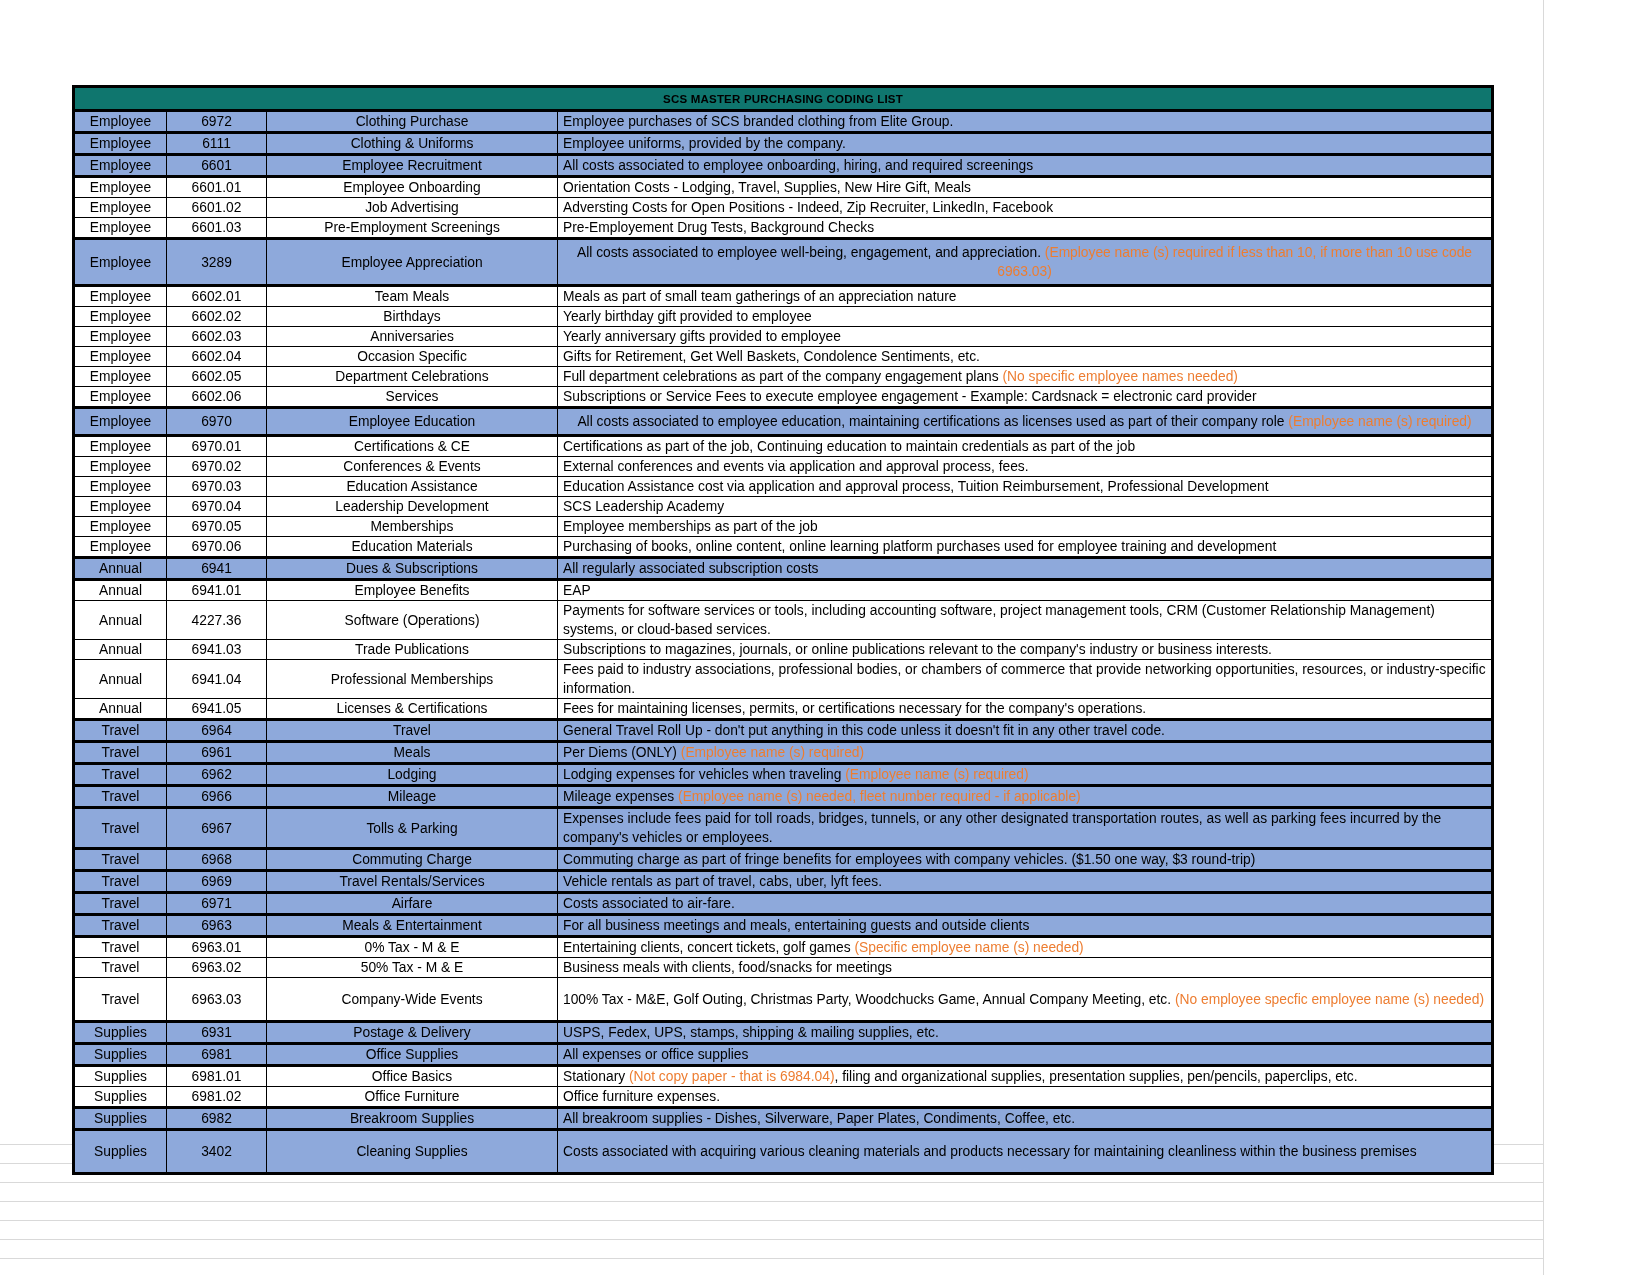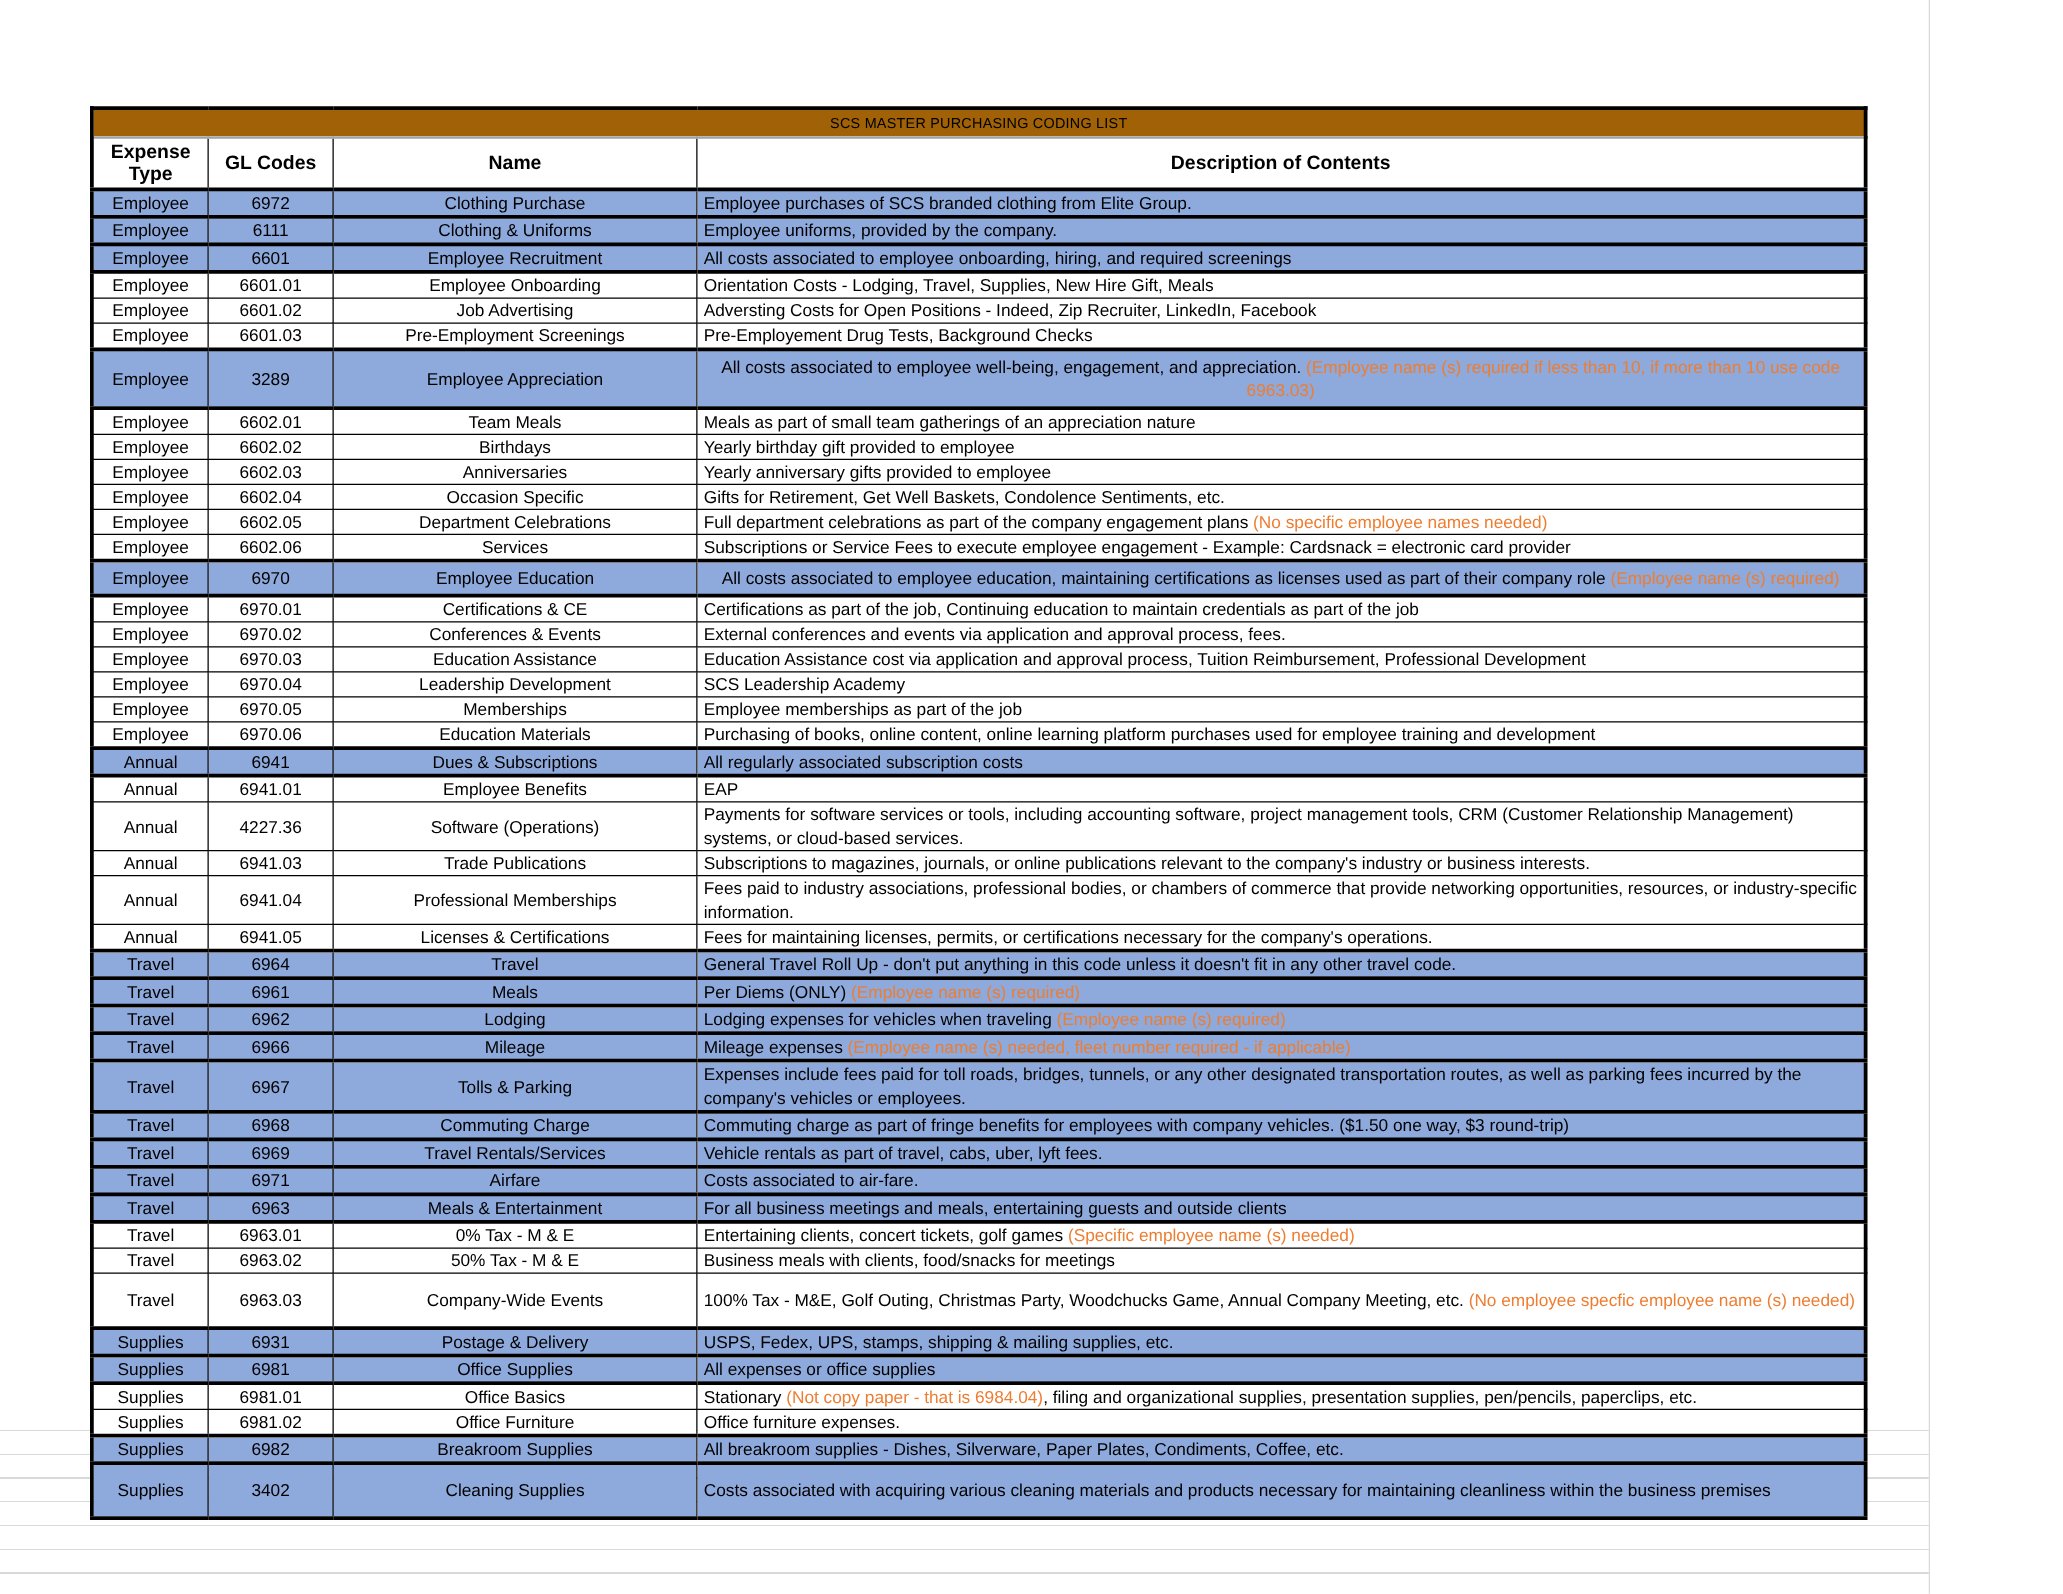--- a/index.html
+++ b/index.html
@@ -13,22 +13,22 @@
     background:repeating-linear-gradient(to bottom,transparent 0 18px,#d9d9d9 18px 19px);
   }
   table.coding{
     position:absolute;left:72px;top:85px;width:1419px;
     border-collapse:collapse;table-layout:fixed;
     border:3px solid #000;
   }
   th,td{border:1px solid #000;vertical-align:middle;overflow:hidden;}
   tr.title-row th{
     height:21px;padding:0;text-align:center;
-    font-size:11.5px;font-weight:normal;letter-spacing:.2px;
-    border-bottom:2px solid #a3a3a3;background:#a16207;
+    font-size:11.5px;font-weight:bold;letter-spacing:.2px;
+    border-bottom:2px solid #14532d;background:#0f766e;
   }
   tr.header-row th{
     height:39px;padding:0 4px;text-align:center;
     font-size:15.5px;font-weight:bold;background:#fff;
     border-bottom:3px solid #000;
   }
   tbody td{font-size:13.8px;line-height:19px;padding:0 3px;background:#fff;}
   tbody tr{height:19px;}
   td.c{text-align:center;}
   td.desc{text-align:left;padding:0 5px;}
@@ -51,26 +51,20 @@
   <colgroup>
     <col style="width:93px">
       <col style="width:100px">
       <col style="width:291px">
       <col style="width:935px">
   </colgroup>
   <thead>
     <tr class="title-row">
       <th colspan="4">SCS MASTER PURCHASING CODING LIST</th>
     </tr>
-    <tr class="header-row" id="header-row">
-        <th>Expense Type</th>
-        <th>GL Codes</th>
-        <th>Name</th>
-        <th>Description of Contents</th>
-      </tr>
   </thead>
   <tbody id="rows">
       <tr class="section">
         <td class="c">Employee</td>
         <td class="c gl">6972</td>
         <td class="c name">Clothing Purchase</td>
         <td class="desc"><span>Employee purchases of SCS branded clothing from Elite Group.</span></td>
       </tr>
       <tr class="section">
         <td class="c">Employee</td>

